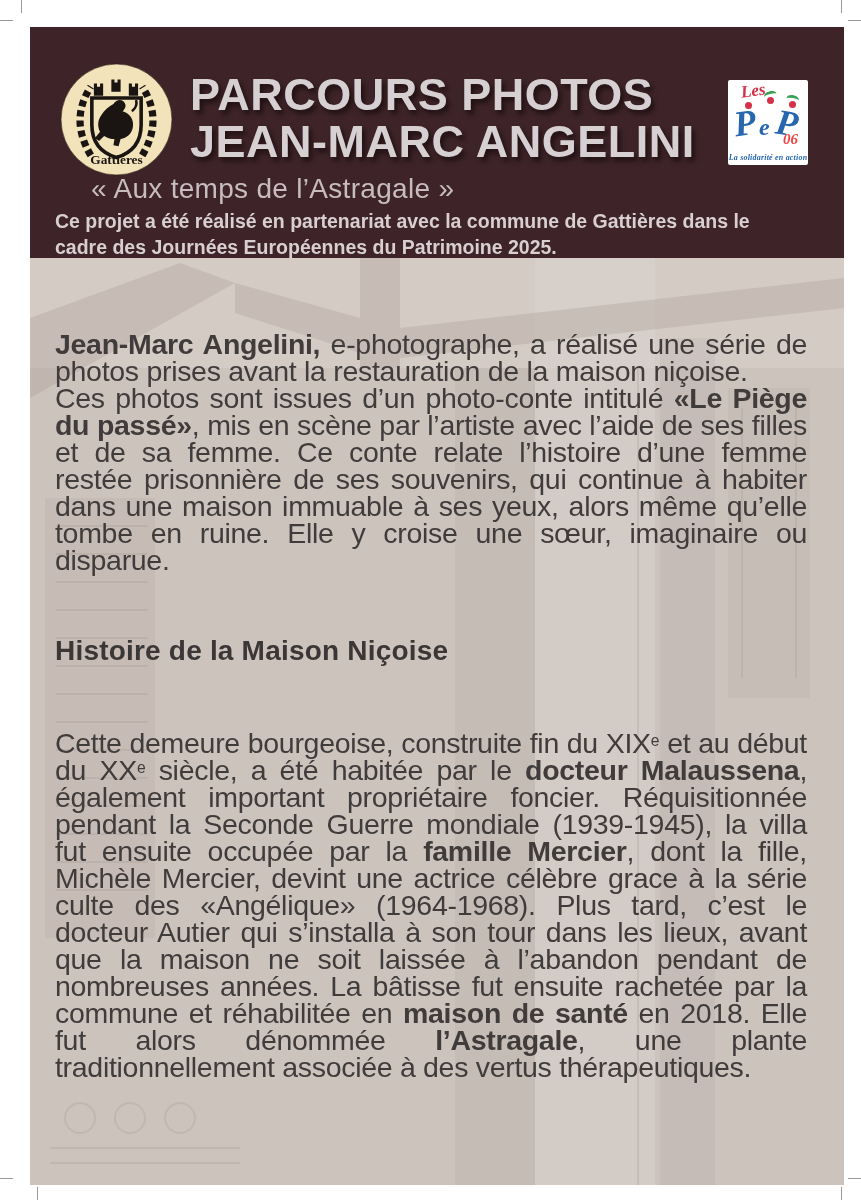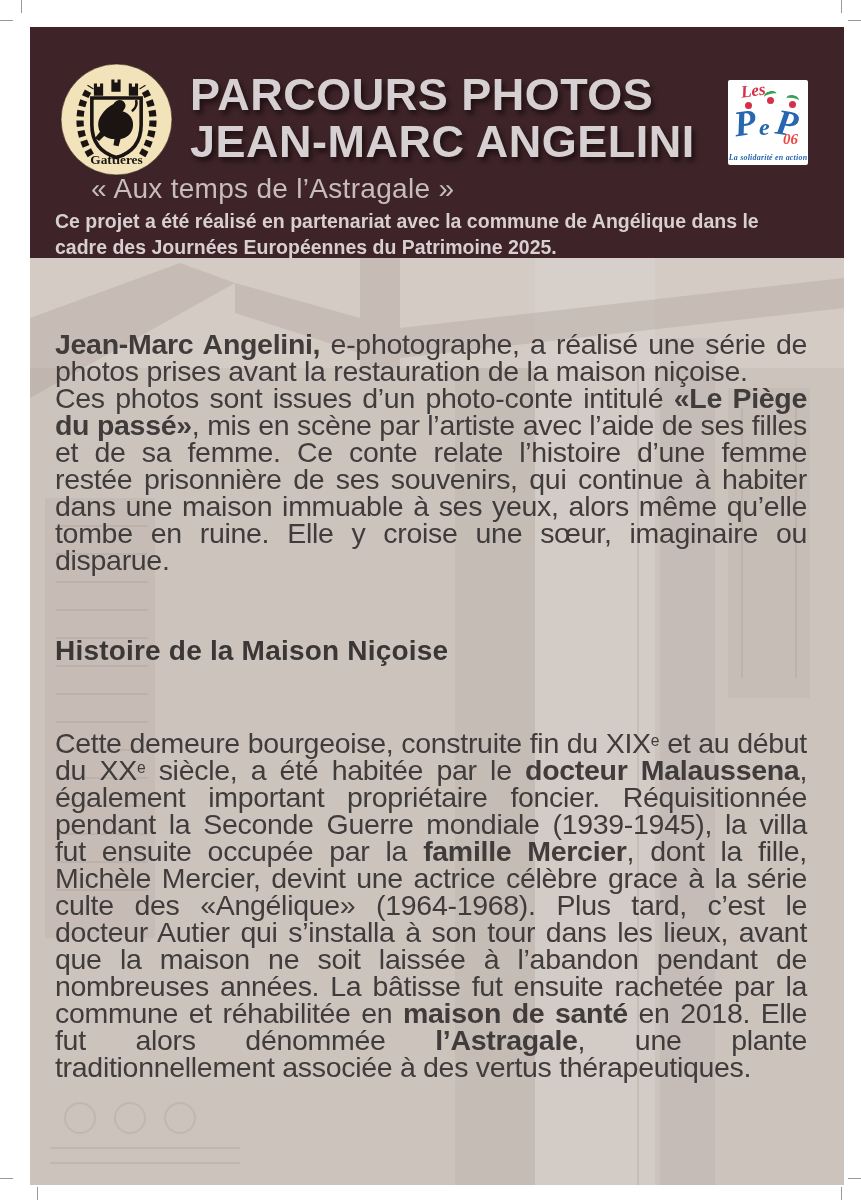--- a/index.html
+++ b/index.html
@@ -113,21 +113,21 @@
       <span class="beret b2"></span>
       <span class="pep-p p1">P</span>
       <span class="pep-e">e</span>
       <span class="pep-p p2">P</span>
       <span class="pep-06">06</span>
       <span class="pep-tag">La solidarité en action</span>
     </div>
 
     <div class="subtitle">« Aux temps de l’Astragale »</div>
     <div class="partner">
-      <div>Ce projet a été réalisé en partenariat avec la commune de Angélique dans le</div>
+      <div>Ce projet a été réalisé en partenariat avec la commune de Gattières dans le</div>
       <div>cadre des Journées Européennes du Patrimoine 2025.</div>
     </div>
   </div>
 
   <div class="body-sec">
 
     <svg class="bg-svg" viewBox="0 0 814 927" preserveAspectRatio="none">
       <rect width="814" height="927" fill="#ccc3bd"></rect>
       <rect width="814" height="110" fill="#d7cfc9" opacity="0.7"></rect>
       <rect x="505" y="0" width="120" height="927" fill="#dcd5cf" opacity="0.45"></rect>

